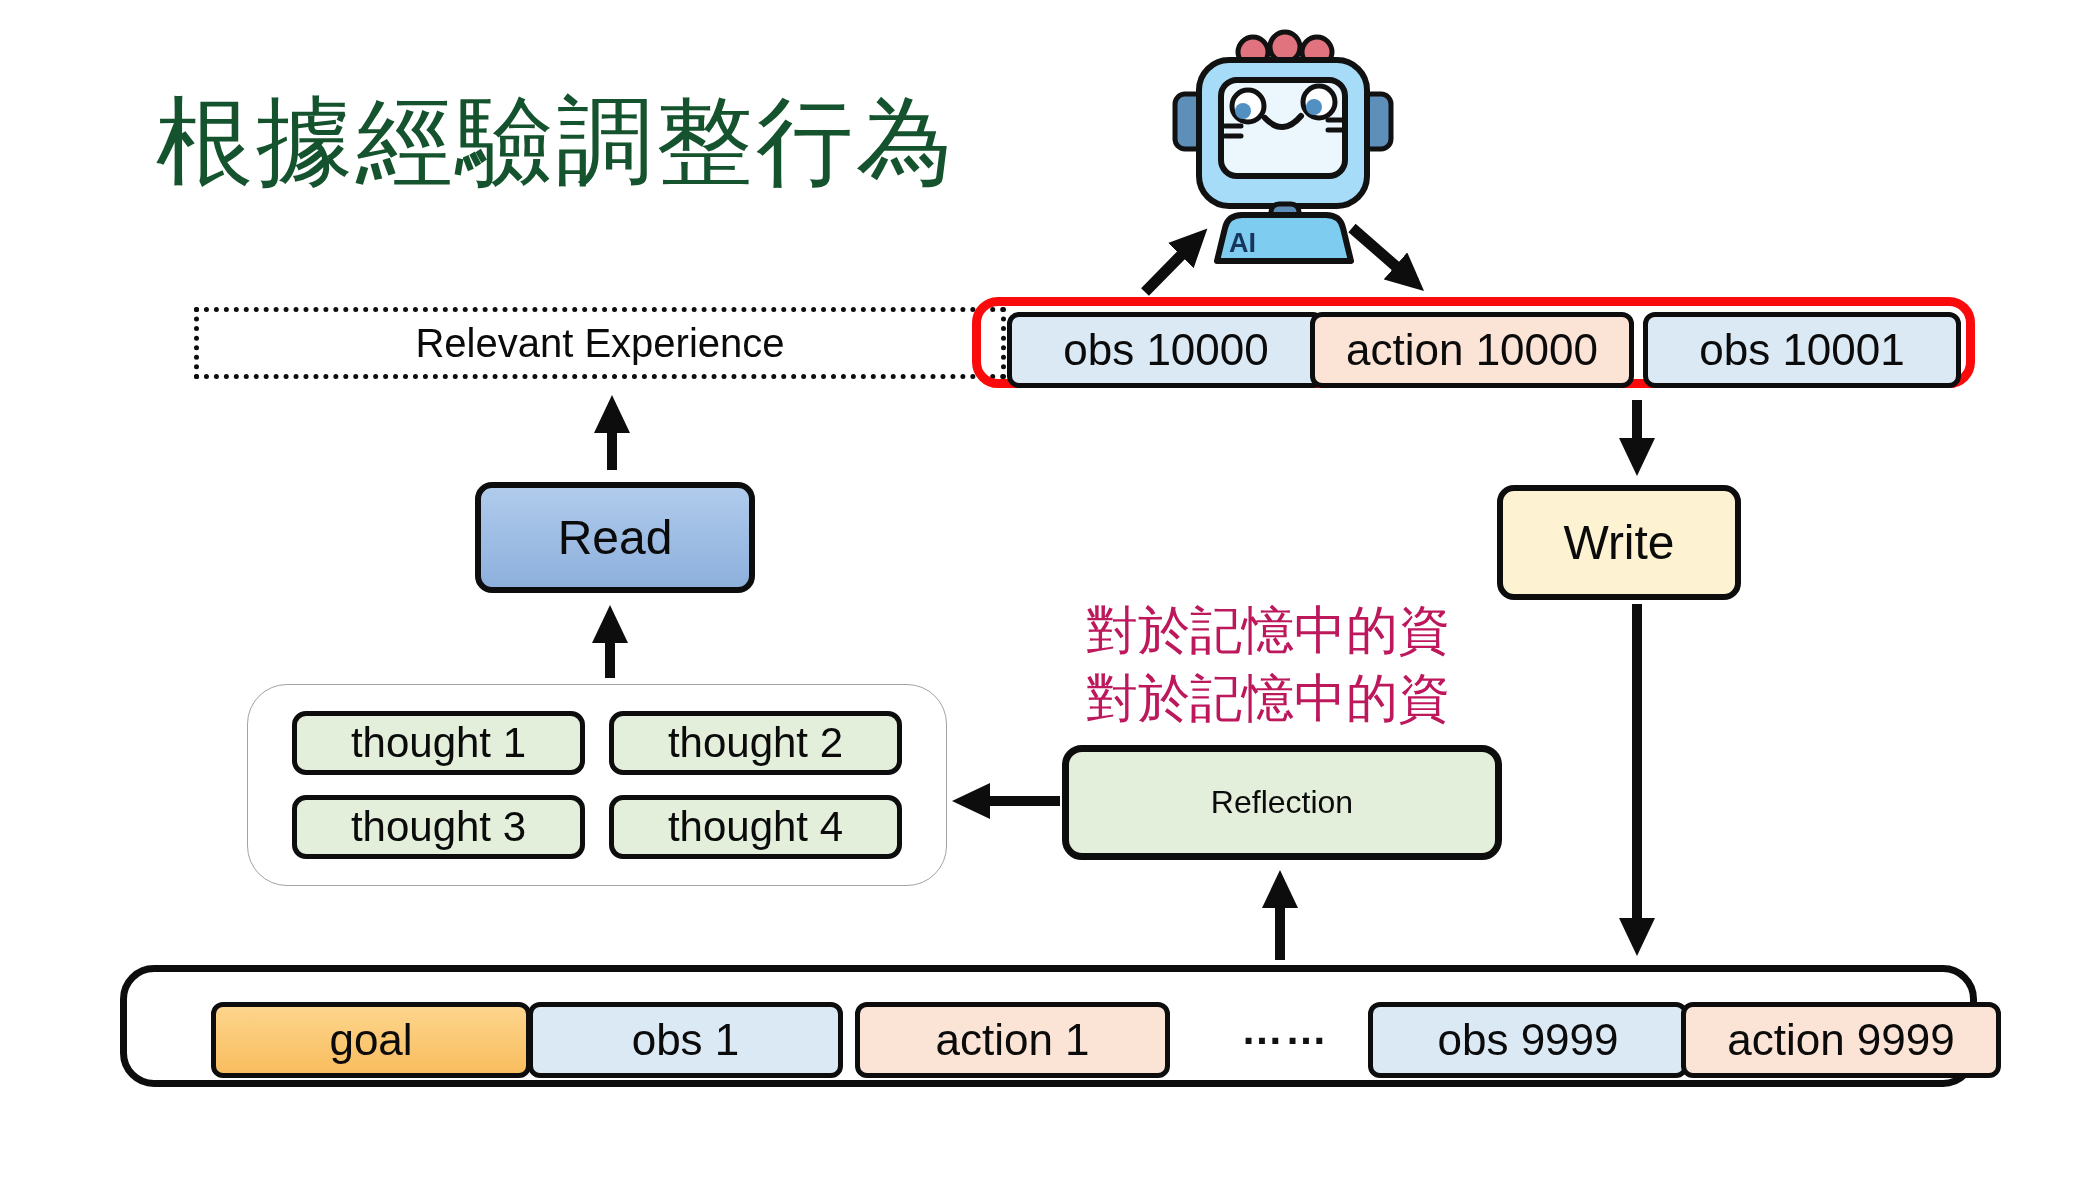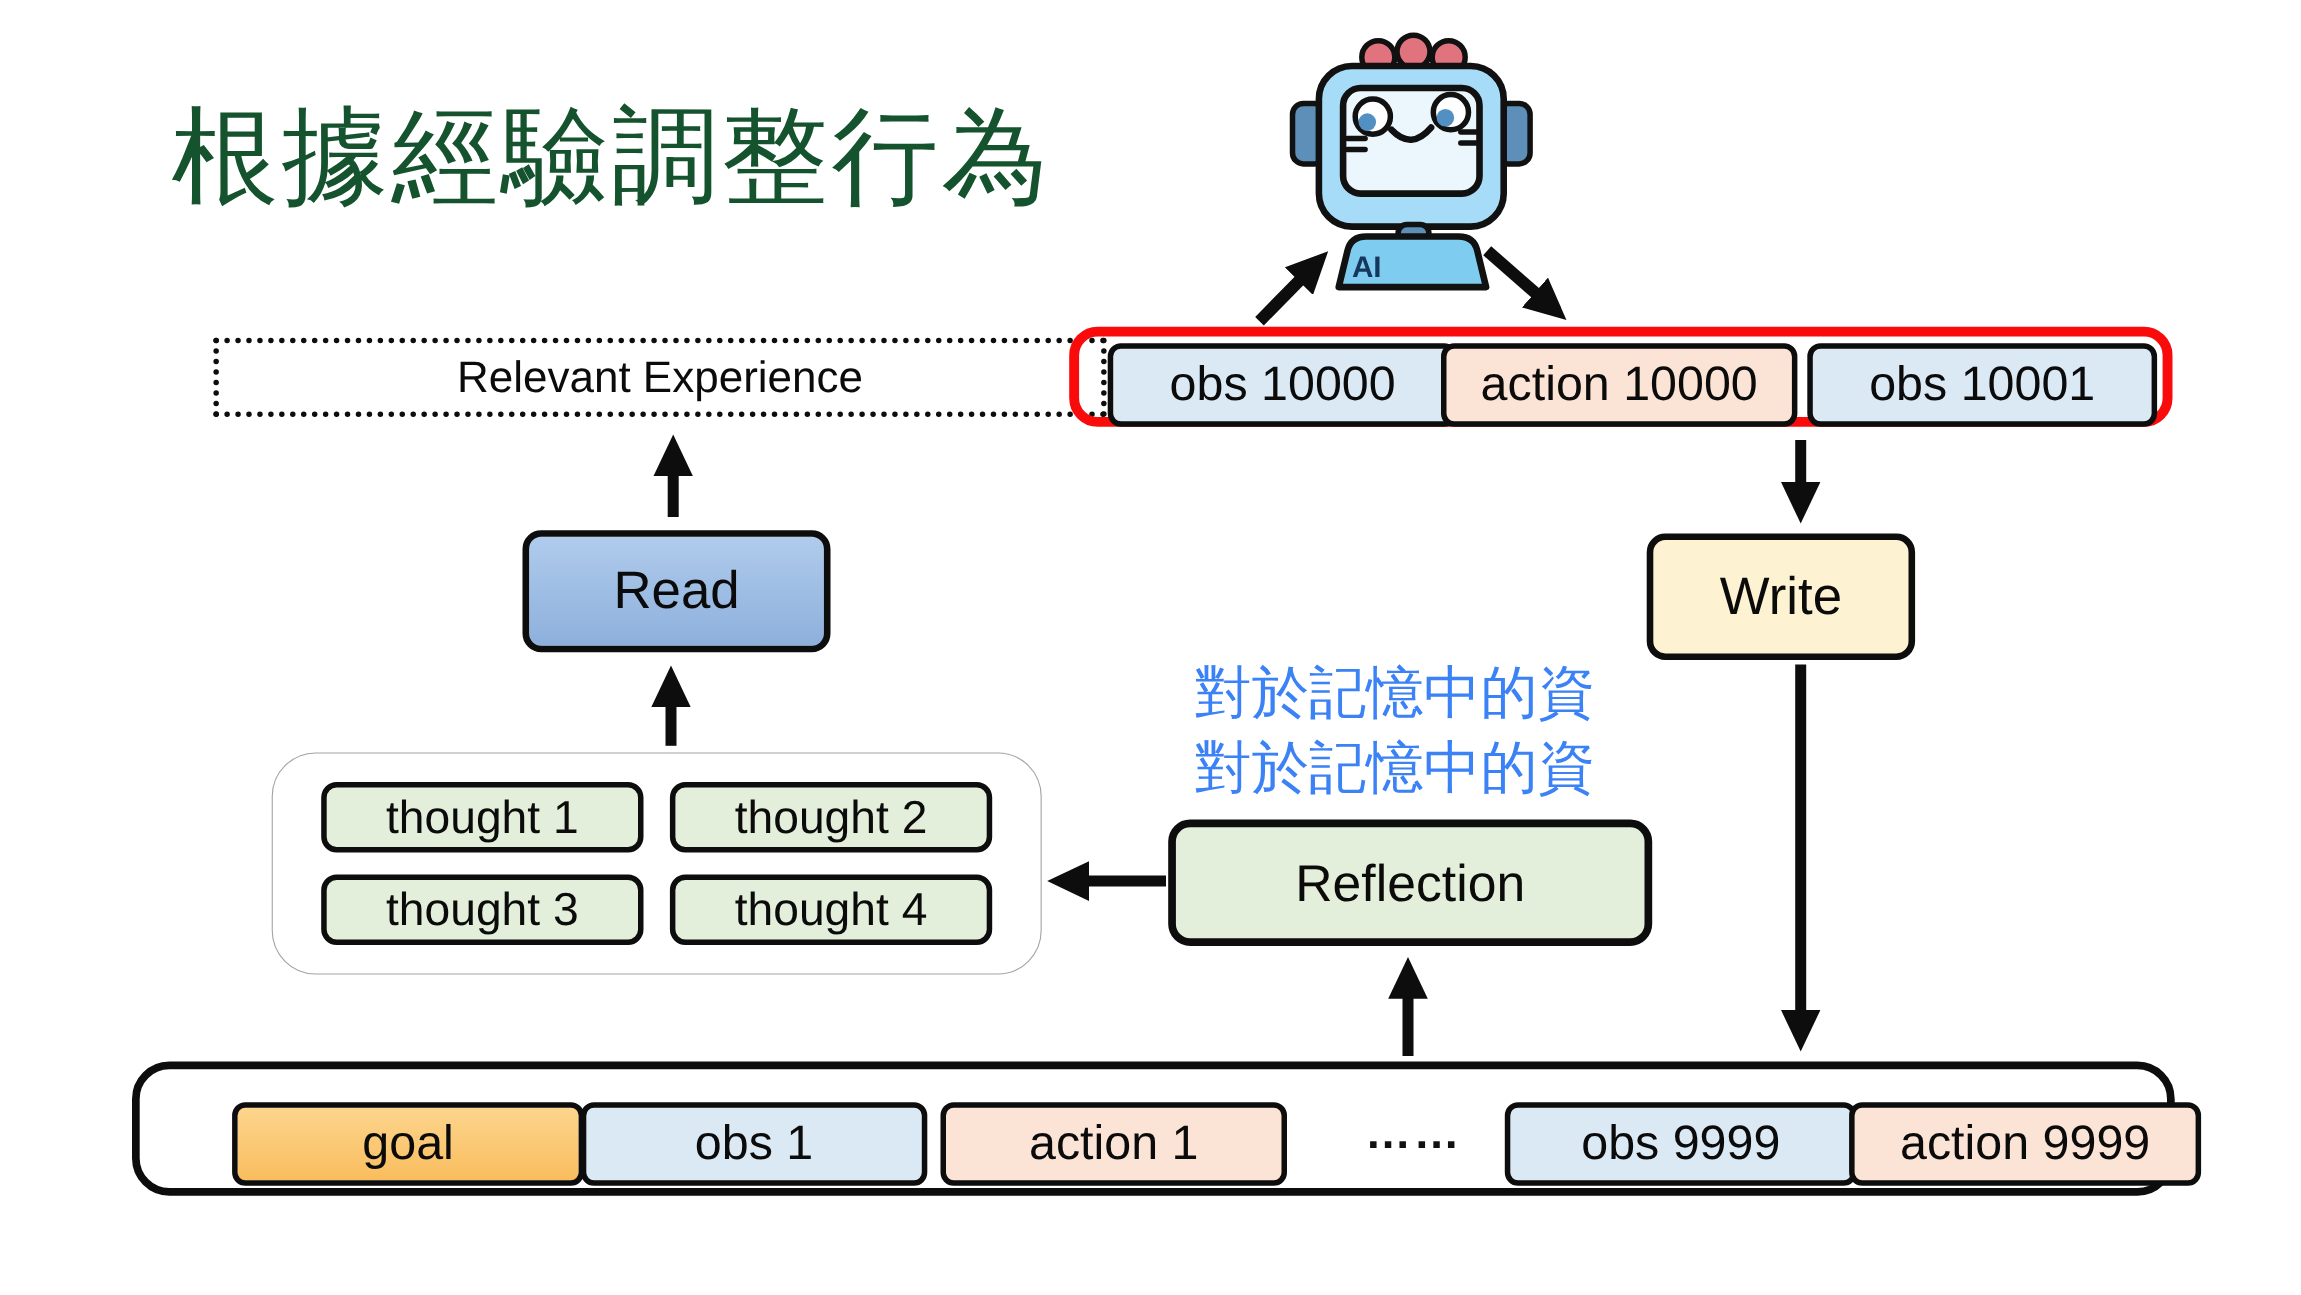--- a/index.html
+++ b/index.html
@@ -48,27 +48,27 @@
     background:linear-gradient(#b0cbec,#8db0dc);
   }
   .write-box{
     left:1497px;top:485px;width:244px;height:115px;
     border:6px solid #0d0d0d;
     background:#fdf2d1;
   }
   .reflection-box{
     left:1062px;top:745px;width:440px;height:115px;
     border:7px solid #0d0d0d;border-radius:20px;
-    background:#e3efda;font-size:47px;
+    background:#e3efda;font-size:32px;
   }
 
   
   .annotation{
     left:1086px;top:596px;width:420px;
-    font-size:52px;line-height:68px;color:#3b82f6;
+    font-size:52px;line-height:68px;color:#be185d;
     white-space:nowrap;
   }
 
   
   .thoughts{
     left:247px;top:684px;width:700px;height:202px;
     border:1px solid #a3a3a3;border-radius:40px;background:#ffffff;
     display:grid;grid-template-columns:1fr 1fr;
     gap:20px 24px;padding:26px 44px;
   }

